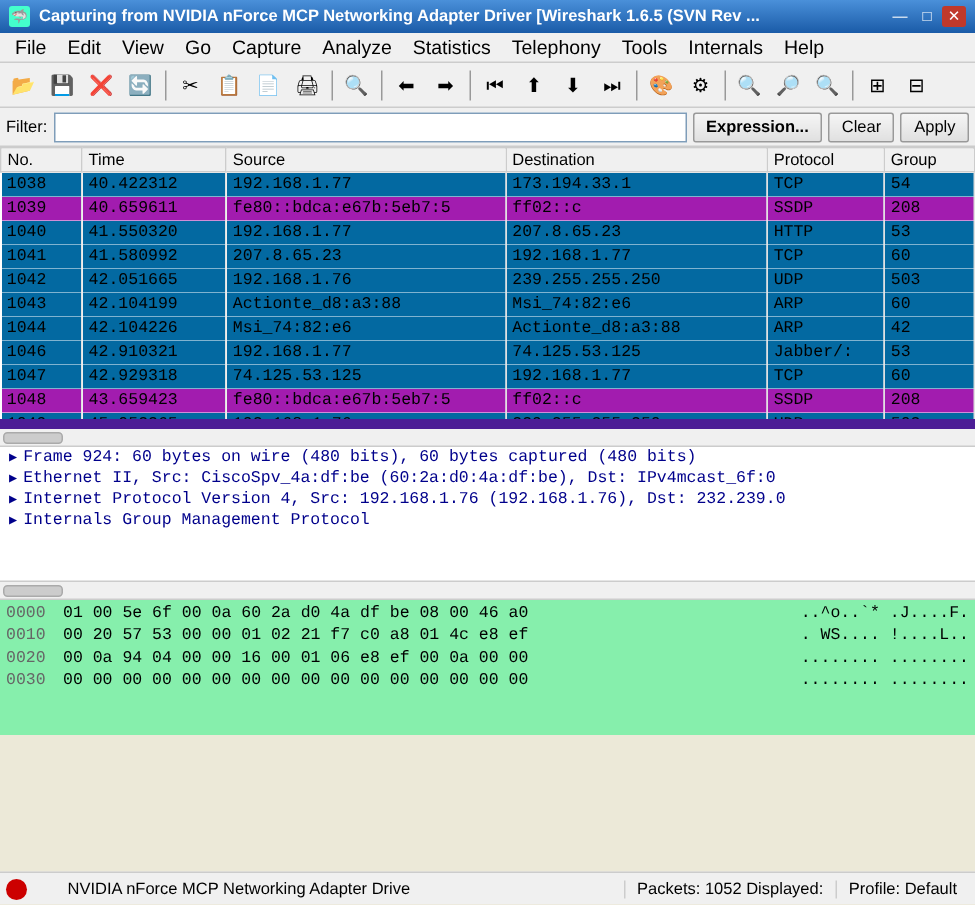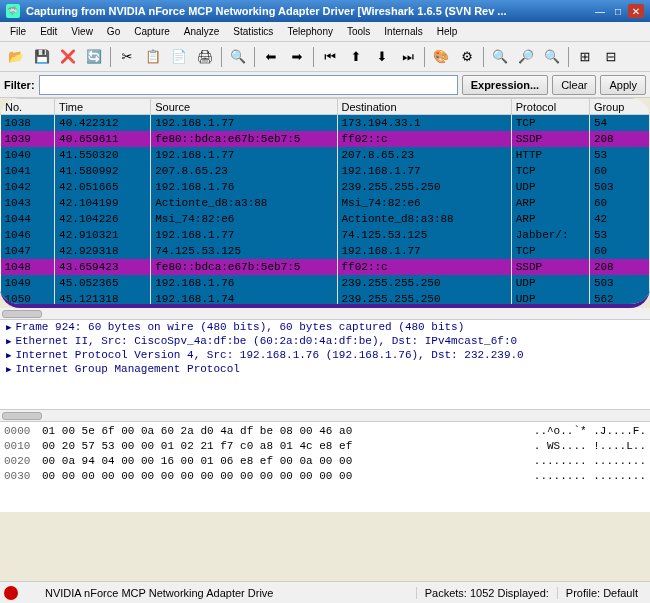--- a/index.html
+++ b/index.html
@@ -26,21 +26,21 @@
       background: #f0f0f0;
       border-bottom: 1px solid #ccc;
       padding: 2px 4px;
       display: flex;
       align-items: center;
       gap: 2px;
       height: 20px;
     }
     .menu-item {
       padding: 1px 6px;
-      font-size: 10px;
+      font-size: 13px;
       cursor: pointer;
       border-radius: 2px;
     }
     
     
     .toolbar {
       background: #f0f0f0;
       border-bottom: 1px solid #ccc;
       padding: 2px 4px;
       display: flex;
@@ -63,21 +63,21 @@
     
     .filter-bar {
       background: #f0f0f0;
       border-bottom: 1px solid #ccc;
       padding: 2px 4px;
       display: flex;
       align-items: center;
       gap: 4px;
       height: 26px;
     }
-    .filter-label { font-size: 11px; font-weight: bold; color: #000; }
+    .filter-label { font-size: 11px; font-weight: normal; color: #000; }
     .filter-input {
       flex: 1;
       height: 20px;
       border: 1px solid #7f9db9;
       background: white;
       padding: 0 4px;
       font-size: 11px;
       outline: none;
     }
     .filter-btn {
@@ -143,21 +143,21 @@
       cursor: pointer;
       display: flex;
       align-items: center;
       gap: 4px;
       color: #00008b;
     }
     
     
     .hex-panel {
       height: 90px;
-      background: #ffffff;
+      background: #86efac;
       overflow-y: auto;
       font-size: 11px;
       font-family: 'Courier New', monospace;
       padding: 2px 4px;
     }
     .hex-row {
       display: flex;
       gap: 8px;
       line-height: 15px;
     }
@@ -186,26 +186,25 @@
     .status-packets { padding: 0 8px; border-right: 1px solid #ccc; white-space: nowrap; }
     .status-profile { padding: 0 8px; white-space: nowrap; text-align: right; }
     
     .main-content {
       display: flex;
       flex-direction: column;
       height: calc(603px - 22px - 20px - 30px - 26px - 22px);
     }
 
     .packet-list-area {
-      height: 210px;
+      height: 188px;
       overflow-y: auto;
       overflow-x: hidden;
       background: white;
-      border-bottom: 4px solid #4c1d95;
-      border-radius: 20px;
+      border-bottom: 7px solid #4c1d95;
     }
   </style>
 </head>
 <body>
 
 <div class="title-bar">
   <div class="title-bar-left">
     <div class="title-bar-icon">🦈</div>
     <span>Capturing from NVIDIA nForce MCP Networking Adapter Driver   [Wireshark 1.6.5 (SVN Rev ...</span>
   </div>
@@ -398,21 +397,21 @@
         <div class="detail-item">
           <span style="font-size:9px;">▶</span>
           <span>Ethernet II, Src: CiscoSpv_4a:df:be (60:2a:d0:4a:df:be), Dst: IPv4mcast_6f:0</span>
         </div>
         <div class="detail-item">
           <span style="font-size:9px;">▶</span>
           <span>Internet Protocol Version 4, Src: 192.168.1.76 (192.168.1.76), Dst: 232.239.0</span>
         </div>
         <div class="detail-item">
           <span style="font-size:9px;">▶</span>
-          <span>Internet Group Management Protocol</span>
+          <span>Internals Group Management Protocol</span>
         </div>
       </div>
   </div>
 
   <div style="height:12px; background:#f0f0f0; border-bottom:1px solid #ccc; display:flex; align-items:center; padding:0 2px;">
     <div style="width:40px; height:8px; background:#ccc; border-radius:3px; border:1px solid #aaa;"></div>
   </div>
 
   <div class="hex-panel">
     <div id="hex-rows-container">

